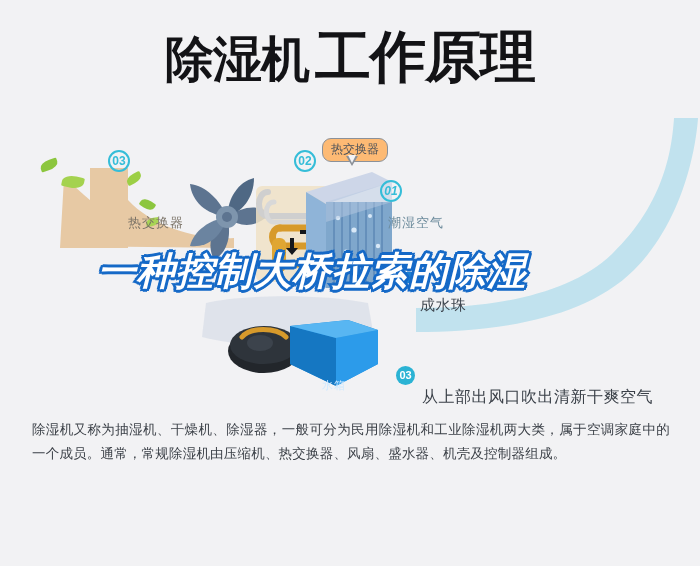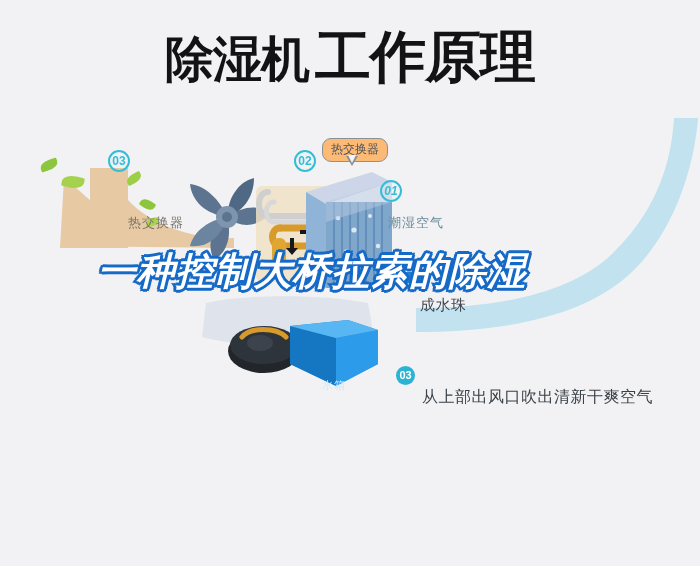--- a/index.html
+++ b/index.html
@@ -392,15 +392,16 @@
       <span class="badge-fill">03</span>
       <span class="cap-03-text">从上部出风口吹出清新干爽空气</span>
     </div>
   </div>
 
   <div class="overlay">
     <span class="overlay-line">一种控制大桥拉索的除湿</span>
   </div>
 
   <div class="body-text">
+    <p class="para">除湿机又称为抽湿机、干燥机、除湿器，一般可分为民用除湿机和工业除湿机两大类，属于空调家庭中的一个成员。通常，常规除湿机由压缩机、热交换器、风扇、盛水器、机壳及控制器组成。</p>
   </div>
 
 </div>
 
 </body></html>

